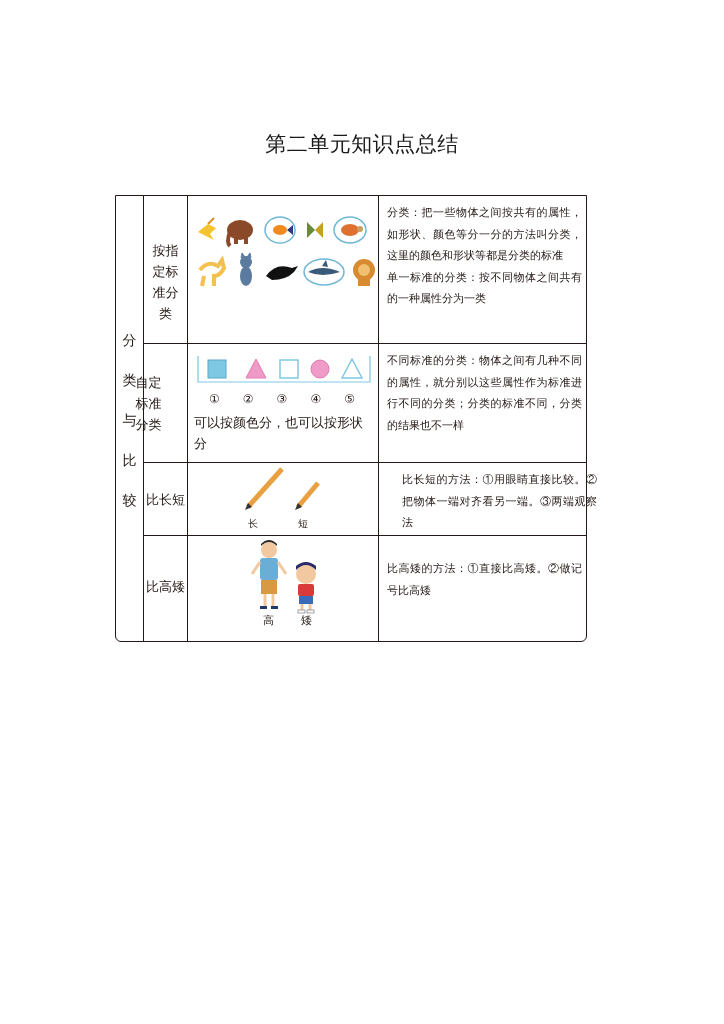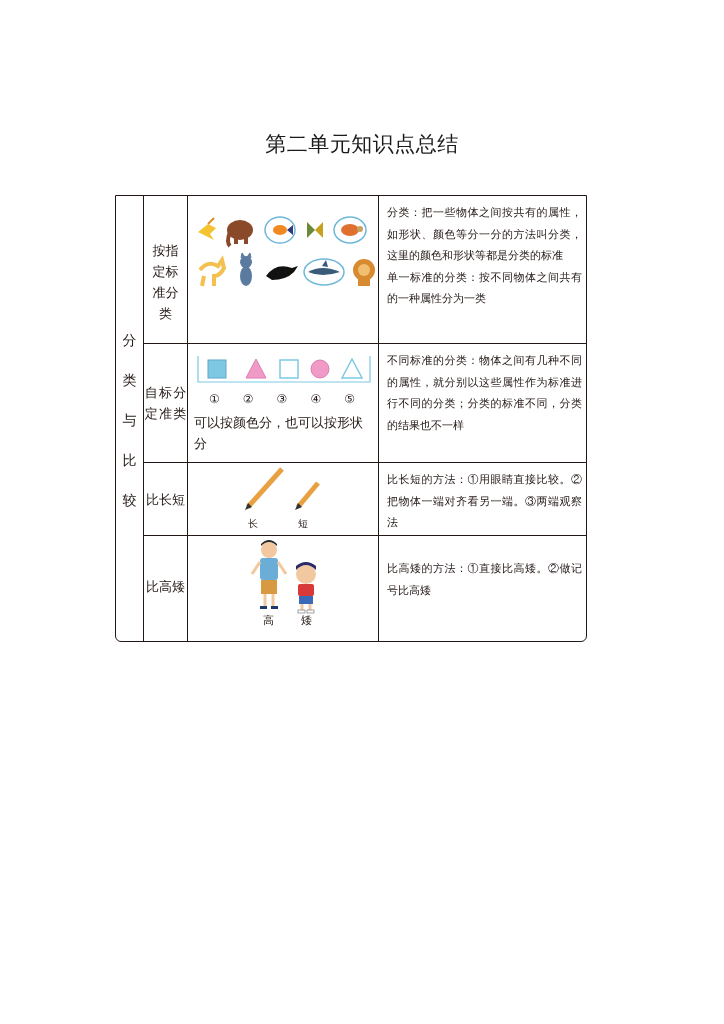--- a/index.html
+++ b/index.html
@@ -93,21 +93,21 @@
           <circle cx="170" cy="60" r="6" fill="#f0c070"></circle>
           <rect x="164" y="68" width="12" height="8" fill="#d88a30"></rect>
         </g>
     </svg>
   </div>
   <div class="cell desc" style="left:263px; top:0; width:209px; height:147px;">
     <div style="white-space:pre-line;">分类：把一些物体之间按共有的属性，如形状、颜色等分一分的方法叫分类，这里的颜色和形状等都是分类的标准
 单一标准的分类：按不同物体之间共有的一种属性分为一类</div>
   </div>
 
-  <div class="cell subcat" style="left:28px; top:148px; width:43px; height:118px; flex-direction:row;align-items:center;">
+  <div class="cell subcat" style="left:11px; top:148px; width:43px; height:118px; flex-direction:column;align-items:center;">
     <div>自定</div>
     <div>标准</div>
     <div>分类</div>
   </div>
   <div class="cell" style="left:72px; top:148px; width:190px; height:118px; padding:6px 0 0 6px;">
     <svg width="180" height="46" viewBox="0 0 180 46">
       <path d="M4 6 L4 32 L176 32 L176 6" stroke="#7ec8e3" stroke-width="1.2" fill="none"></path>
       <rect x="14" y="10" width="18" height="18" fill="#7ec8e3" stroke="#5aa8c8"></rect>
       <polygon points="52,28 62,9 72,28" fill="#f09ac8" stroke="#e07ab0"></polygon>
       <rect x="86" y="10" width="18" height="18" fill="#fff" stroke="#7ec8e3" stroke-width="1.5"></rect>
@@ -135,21 +135,21 @@
         <polygon points="57,47 60,40 64,44" fill="#333"></polygon>
       </g>
       <g>
         <line x1="110" y1="44" x2="130" y2="20" stroke="#e8a040" stroke-width="5"></line>
         <polygon points="107,47 110,40 114,44" fill="#333"></polygon>
       </g>
     </svg>
     <div style="position:absolute; left:60px; top:50px; font-size:10px;">长</div>
     <div style="position:absolute; left:110px; top:50px; font-size:10px;">短</div>
   </div>
-  <div class="cell desc" style="left:263px; top:267px; width:209px; height:72px;">
+  <div class="cell desc" style="left:278px; top:267px; width:209px; height:72px;">
     <div>比长短的方法：①用眼睛直接比较。②把物体一端对齐看另一端。③两端观察法</div>
   </div>
 
   <div class="cell subcat" style="left:28px; top:340px; width:43px; height:107px; align-items:flex-start; padding-top:40px;text-align:center;">比高矮</div>
   <div class="cell" style="left:72px; top:340px; width:190px; height:107px;">
     <svg width="190" height="107" viewBox="0 0 190 107">
       <g>
         <circle cx="81" cy="14" r="8" fill="#f2c8a0"></circle>
         <path d="M73 10 Q81 2 89 10 L89 8 Q81 0 73 8 Z" fill="#2a2a2a"></path>
         <rect x="72" y="22" width="18" height="22" rx="3" fill="#6aaed8"></rect>

